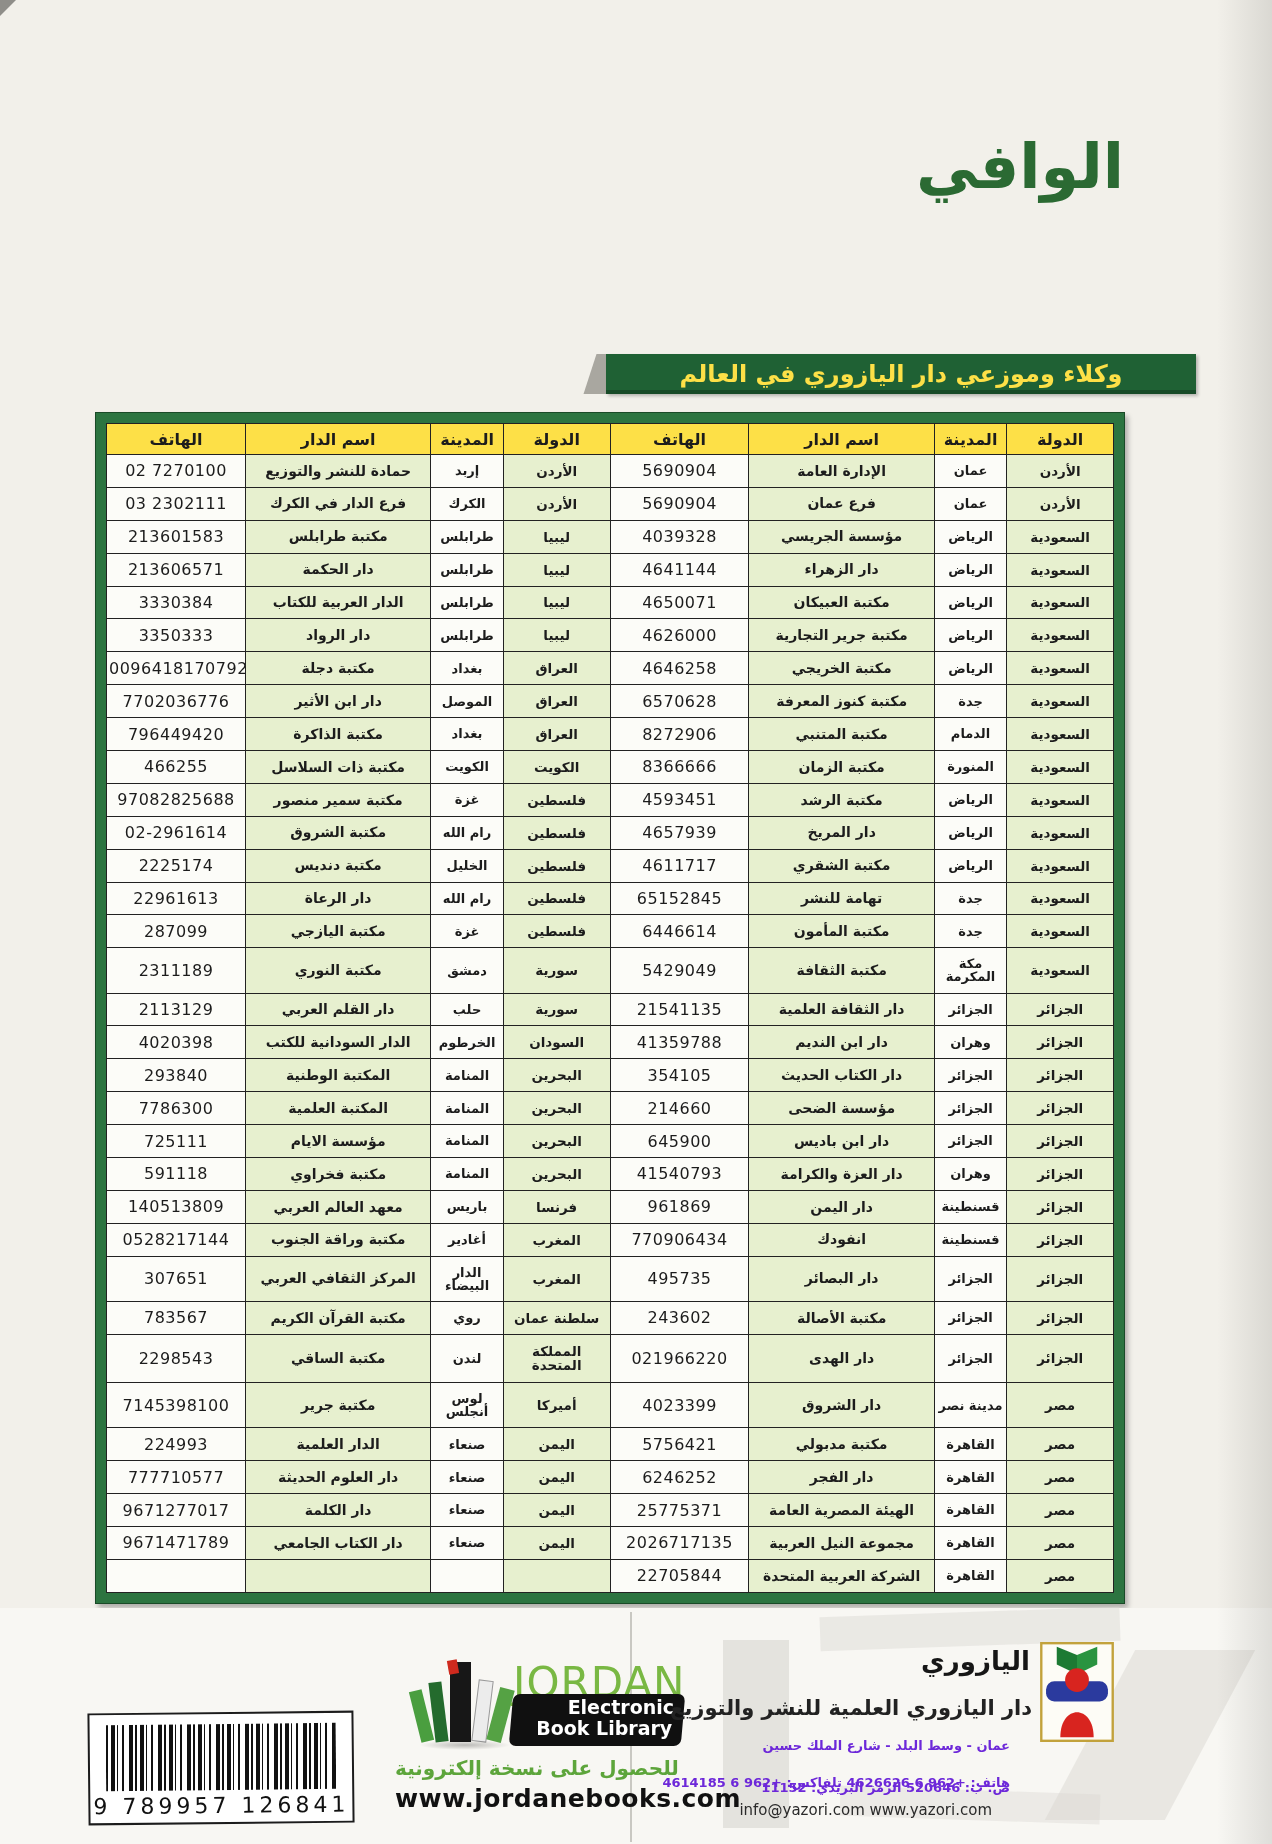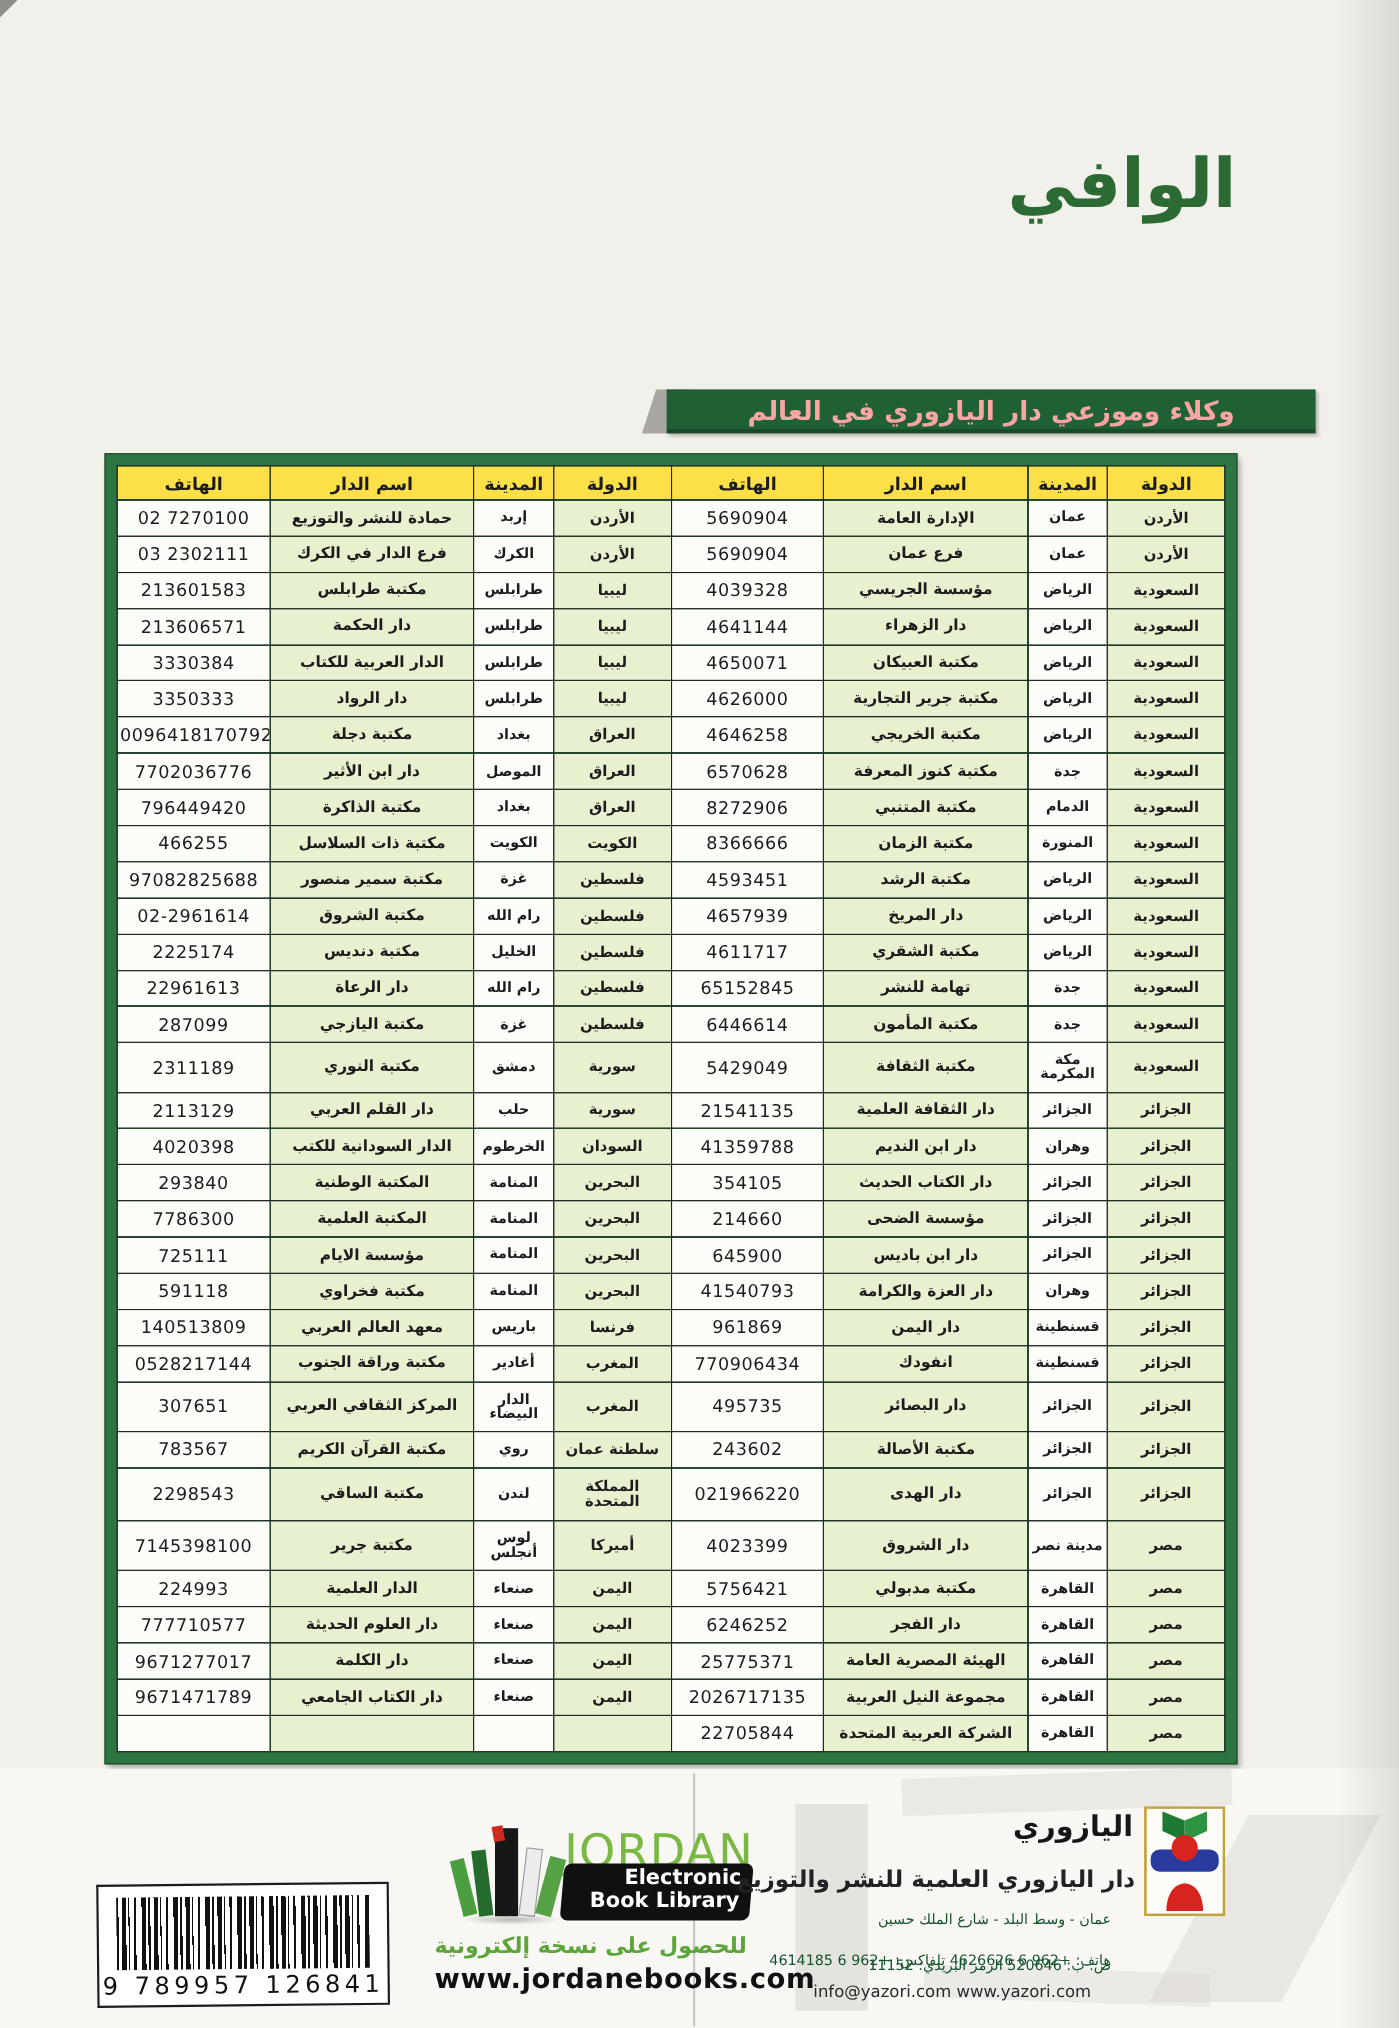--- a/index.html
+++ b/index.html
@@ -18,21 +18,21 @@
   
   .title{position:absolute;top:134px;right:148px;text-align:right;line-height:1.06;}
   .title .t1{font-size:64px;font-weight:bold;color:#9a3a20;letter-spacing:-1px;}
   .title .t2{font-size:62px;font-weight:bold;color:#2b6a33;letter-spacing:-1px;}
 
   
   .banner-cap{position:absolute;top:354px;left:590px;width:34px;height:40px;
     background:#a9a7a0;transform:skewX(-18deg);}
   .banner{position:absolute;top:354px;left:606px;width:590px;height:40px;
     background:#1f6134;display:flex;align-items:center;justify-content:center;
-    color:#fca5a5;font-size:24px;font-weight:bold;direction:rtl;
+    color:#fde047;font-size:24px;font-weight:bold;direction:rtl;
     box-shadow:inset 0 -4px 0 rgba(0,0,0,.22), 2px 2px 3px rgba(0,0,0,.25);}
 
   
   .disttable{position:absolute;left:95px;top:412px;width:1030px;height:1192px;
     background:#2c7440;border:1px solid #1a4a27;padding:10px;box-sizing:border-box;
     box-shadow:3px 4px 5px rgba(0,0,0,.28);}
   .disttable table{width:100%;height:100%;border-collapse:collapse;table-layout:fixed;direction:rtl;}
   .disttable th,.disttable td{border:1px solid #222;text-align:center;vertical-align:middle;
     padding:0 2px;overflow:hidden;}
   .disttable th{background:#fde047;font-size:16px;font-weight:bold;height:30px;}
@@ -84,21 +84,21 @@
   .ebl-box .l1,.ebl-box .l2{font-size:19px;font-weight:bold;transform:skewX(5deg);}
   .jordan-arabic{position:absolute;left:0;top:114px;width:300px;text-align:left;
     color:#5da53b;font-size:20px;font-weight:bold;direction:rtl;}
   .jordan-url{position:absolute;left:0;top:142px;width:300px;text-align:center;
     color:#111;font-size:25px;font-weight:bold;letter-spacing:.5px;}
 
   
   .yaz-logo{position:absolute;left:1040px;top:1642px;}
   .yaz-name{position:absolute;right:242px;top:1646px;font-size:26px;font-weight:bold;color:#161616;direction:rtl;}
   .yaz-full{position:absolute;right:240px;top:1696px;font-size:21px;font-weight:bold;color:#222;direction:rtl;}
-  .yaz-line{position:absolute;right:262px;direction:rtl;color:#14532d;font-size:13px;font-weight:normal;white-space:nowrap;text-align:right;}
+  .yaz-line{position:absolute;right:262px;direction:rtl;color:#6d28d9;font-size:13px;font-weight:bold;white-space:nowrap;text-align:right;}
   .yaz-addr{top:1738px;}
   .yaz-phone{top:1759px;margin-top:16px;}
   .yaz-pobox{top:1780px;}
   .yaz-web{position:absolute;right:280px;top:1801px;direction:ltr;color:#2a2a2a;font-size:15px;}
 </style>
 </head>
 <body>
 
 <div class="corner-fold"></div>
 

